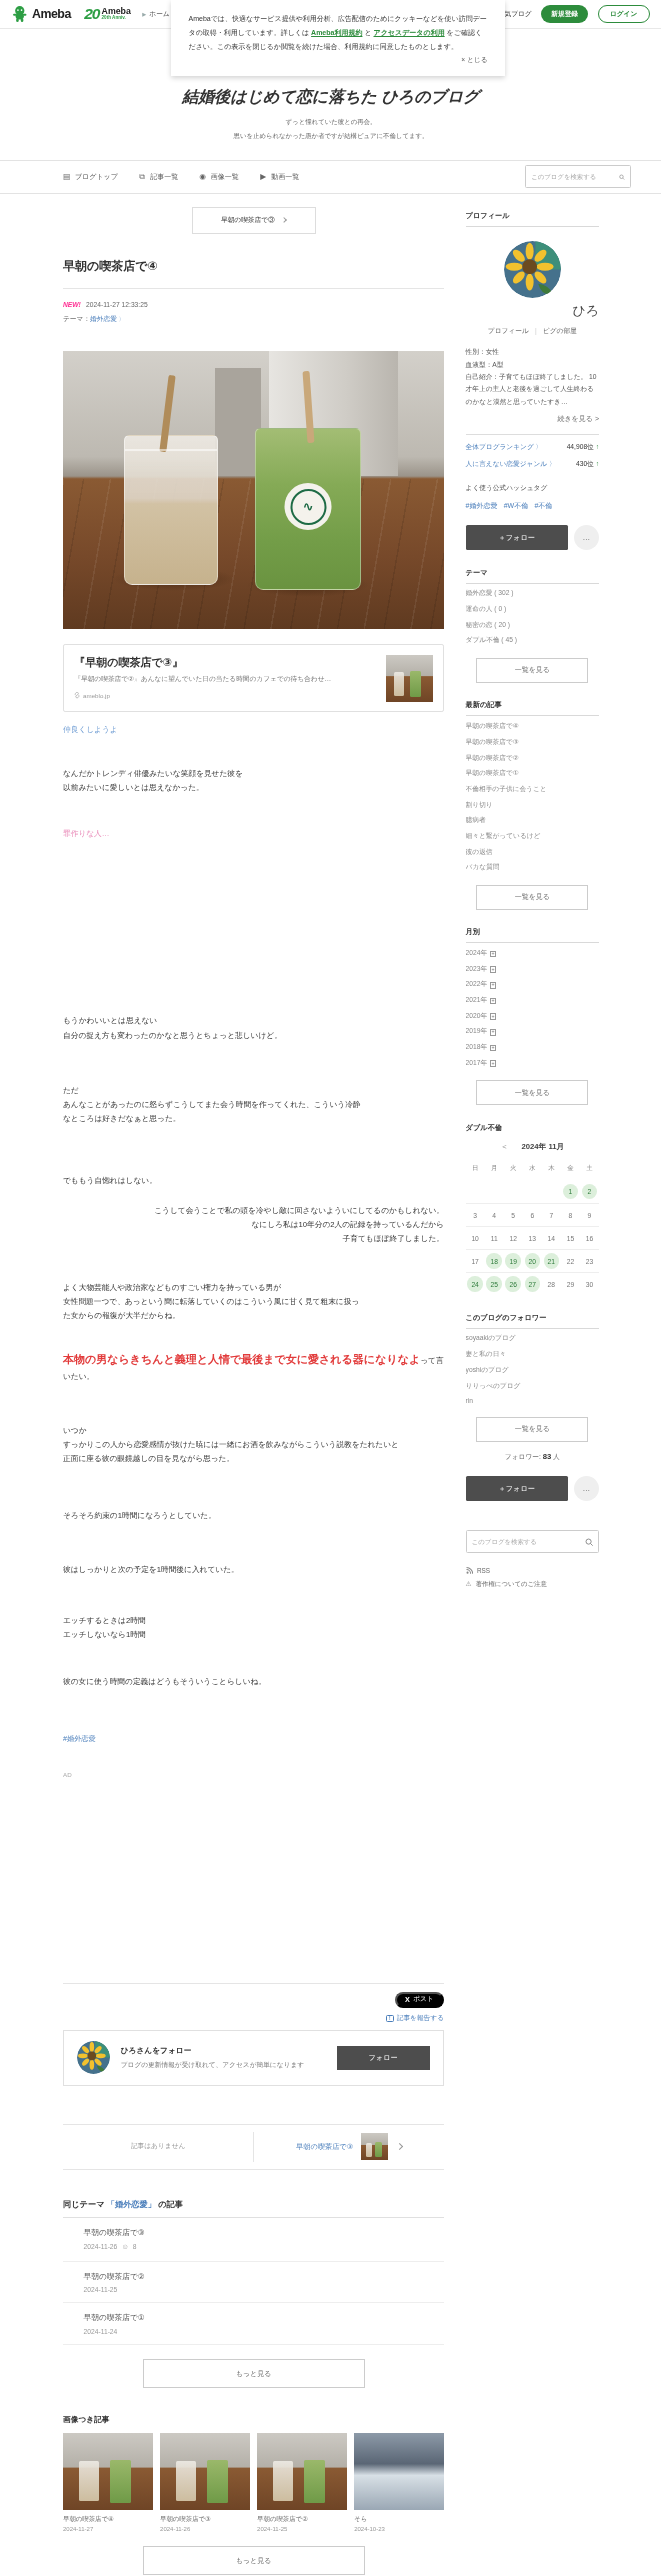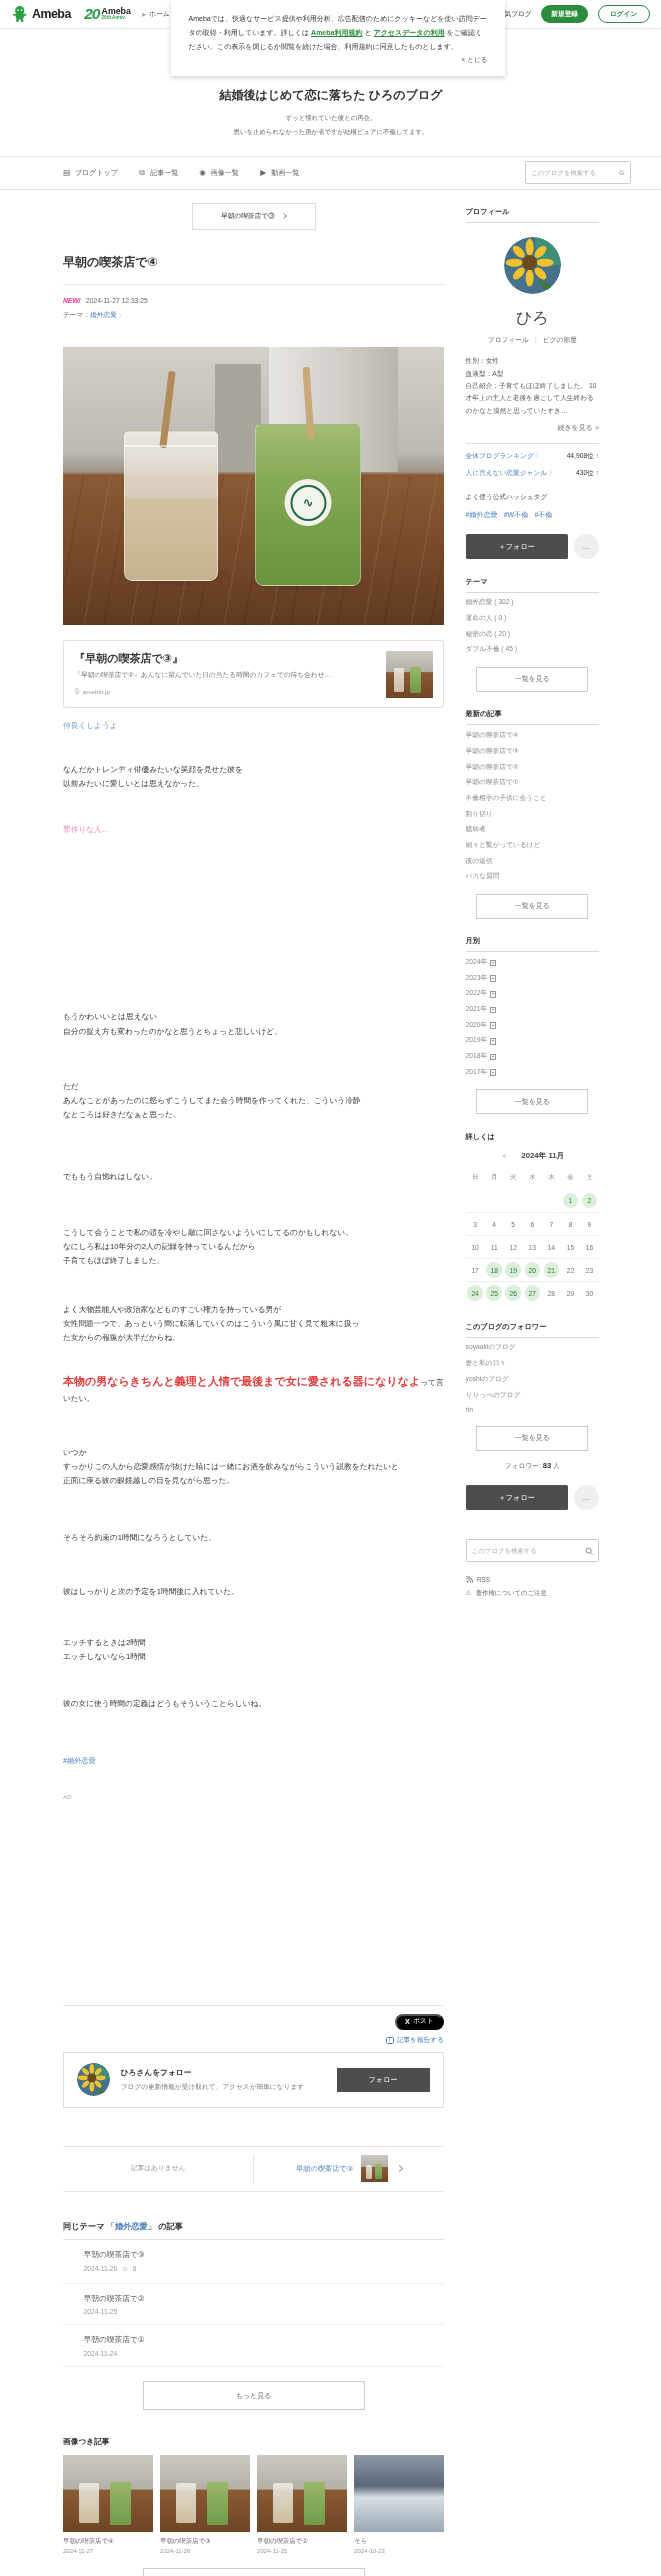--- a/index.html
+++ b/index.html
@@ -31,21 +31,21 @@
 
   
   .cookie-card { position:absolute; left:171px; top:0; width:334px; min-height:76px; background:#fff;
     box-shadow:0 1.5px 5.2px rgba(0,0,0,.18); z-index:10; padding:12.4px 17.5px 7.2px; }
   .cookie-card p { font-size:7px; line-height:1.95; color:#333; }
   .cookie-card .clink { color:#2d8c3c; font-weight:bold; text-decoration:underline; cursor:pointer; }
   .cookie-close { text-align:right; font-size:6.7px; color:#555; margin-top:3.1px; cursor:pointer; }
 
   
   .blog-header { text-align:center; padding-top:58px; }
-  .blog-title { font-size:12px; font-weight:bold; color:#333; }
+  .blog-title { font-size:16px; font-weight:bold; color:#333;font-style:italic; }
   .blog-sub { font-size:6.4px; color:#666; line-height:2.1; margin-top:7.2px; }
 
   
   .blognav { margin-top:17.5px; border-top:0.5px solid #e3e3e3; border-bottom:0.5px solid #e3e3e3; height:34px;
     display:flex; align-items:center; padding:0 31px; }
   .blognav .tabs { display:flex; gap:19.6px; margin-left:31px; }
   .bn-tab { display:flex; align-items:center; gap:3.6px; font-size:7px; color:#555; cursor:pointer; }
   .bn-ico { width:9.3px; height:9.3px; display:inline-flex; align-items:center; justify-content:center; color:#666; font-size:7.7px; }
   .bn-search { margin-left:auto; width:106px; height:23px; border:0.5px solid #ccc; border-radius:1.5px; display:flex; align-items:center; padding:0 5.2px; }
   .bn-search input { border:none; outline:none; flex:1; font-size:6.4px; color:#333; font-family:inherit; }
@@ -141,21 +141,21 @@
   .ip-grid { margin-top:8.2px; display:grid; grid-template-columns:repeat(4,1fr); gap:7.2px; }
   .ip-thumb { width:100%; height:77px; cursor:pointer; }
   .ip-title { margin-top:4.1px; font-size:6.4px; color:#666; white-space:nowrap; overflow:hidden; text-overflow:ellipsis; }
   .ip-date { margin-top:2.1px; font-size:6px; color:#999; }
   .sky-thumb { background:linear-gradient(180deg,#8d9aa8 0%,#5a6675 40%,#d8e0e6 55%,#9aa7b4 100%); }
 
   
   .sb-sec { margin-top:17.5px; }
   .sb-h { font-size:7.2px; font-weight:bold; color:#333; padding-bottom:5.2px; border-bottom:0.5px solid #d9d9d9; }
   .prof-avatar-wrap { display:flex; justify-content:center; margin-top:13.4px; }
-  .prof-name { text-align:center; font-size:16px; color:#444; margin-top:14px; }
+  .prof-name { text-align:right; font-size:13px; color:#444; margin-top:4px; }
   .prof-links { display:flex; justify-content:center; gap:6.2px; margin-top:7.2px; font-size:6.7px; }
   .prof-links .sep { color:#ccc; }
   .prof-detail { margin-top:10.3px; font-size:6.7px; color:#555; line-height:1.85; }
   .prof-more { text-align:right; margin-top:6.2px; font-size:7px; color:#666; cursor:pointer; }
   .sb-rule { border-top:0.5px solid #ddd; margin-top:9.3px; }
   .rank-row { display:flex; justify-content:space-between; align-items:center; margin-top:8.2px; font-size:6.7px; }
   .rank-val { color:#333; }
   .up { color:#3a8f4a; }
   .ht-head { margin-top:15.5px; font-size:6.7px; color:#555; }
   .ht-row { margin-top:7.2px; display:flex; gap:6.2px; flex-wrap:wrap; font-size:7px; }
@@ -318,21 +318,21 @@
       <div class="thumb reblog-thumb"></div>
     </div>
 
     <p class="p p-blue" style="margin-top:11.3px;">仲良くしようよ</p>
     <p class="p" style="margin-top:29px;"><span>なんだかトレンディ俳優みたいな笑顔を見せた彼を</span><br><span>以前みたいに愛しいとは思えなかった。</span></p>
     <p class="p p-pink" style="margin-top:32px;">罪作りな人…</p>
 
     <p class="p" style="margin-top:173px;"><span>もうかわいいとは思えない</span><br><span>自分の捉え方も変わったのかなと思うとちょっと悲しいけど。</span></p>
     <p class="p" style="margin-top:41px;"><span>ただ</span><br><span>あんなことがあったのに怒らずこうしてまた会う時間を作ってくれた、こういう冷静</span><br><span>なところは好きだなぁと思った。</span></p>
     <p class="p" style="margin-top:47px;">でももう自惚れはしない。</p>
-    <p class="p" style="margin-top:42px;"><span>こうして会うことで私の頭を冷やし敵に回さないよういにしてるのかもしれない。</span><br><span>なにしろ私は10年分の2人の記録を持っているんだから</span><br><span>子育てもほぼ終了しました。</span></p>
+    <p class="p" style="margin-top:16px;text-align:right;"><span>こうして会うことで私の頭を冷やし敵に回さないよういにしてるのかもしれない。</span><br><span>なにしろ私は10年分の2人の記録を持っているんだから</span><br><span>子育てもほぼ終了しました。</span></p>
     <p class="p" style="margin-top:34px;"><span>よく大物芸能人や政治家などものすごい権力を持っている男が</span><br><span>女性問題一つで、あっという間に転落していくのはこういう風に甘く見て粗末に扱っ</span><br><span>た女からの報復が大半だからね。</span></p>
     <p class="p p-red-wrap" style="margin-top:27px;"><span class="p-red">本物の男ならきちんと義理と人情で最後まで女に愛される器になりなよ</span><span>って言いたい。</span></p>
     <p class="p" style="margin-top:41px;"><span>いつか</span><br><span>すっかりこの人から恋愛感情が抜けた暁には一緒にお酒を飲みながらこういう説教をたれたいと</span><br><span>正面に座る彼の眼鏡越しの目を見ながら思った。</span></p>
     <p class="p" style="margin-top:42px;">そろそろ約束の1時間になろうとしていた。</p>
     <p class="p" style="margin-top:40px;">彼はしっかりと次の予定を1時間後に入れていた。</p>
     <p class="p" style="margin-top:37px;"><span>エッチするときは2時間</span><br><span>エッチしないなら1時間</span></p>
     <p class="p" style="margin-top:32px;">彼の女に使う時間の定義はどうもそういうことらしいね。</p>
 
     <p class="hashtag" style="margin-top:45px;">#婚外恋愛</p>
     <p class="ad-label" style="margin-top:27px;">AD</p>
@@ -533,21 +533,21 @@
         <li><span>2021年</span><span class="month-ico">+</span></li>
         <li><span>2020年</span><span class="month-ico">+</span></li>
         <li><span>2019年</span><span class="month-ico">+</span></li>
         <li><span>2018年</span><span class="month-ico">+</span></li>
         <li><span>2017年</span><span class="month-ico">+</span></li>
       </ul>
       <button class="btn-outline sb-btn">一覧を見る</button>
     </div>
 
     <div class="sb-sec">
-      <div style="font-size:7.2px;font-weight:bold;color:#333;">詳しくは</div>
+      <div style="font-size:7.2px;font-weight:bold;color:#333;">ダブル不倫</div>
       <div class="cal-title-row">
         <span class="cal-arrow">＜</span>
         <span class="cal-title">2024年 11月</span>
       </div>
       <div class="cal-grid" id="cal-grid">
           <div class="cal-cell cal-head">日</div>
           <div class="cal-cell cal-head">月</div>
           <div class="cal-cell cal-head">火</div>
           <div class="cal-cell cal-head">水</div>
           <div class="cal-cell cal-head">木</div>

